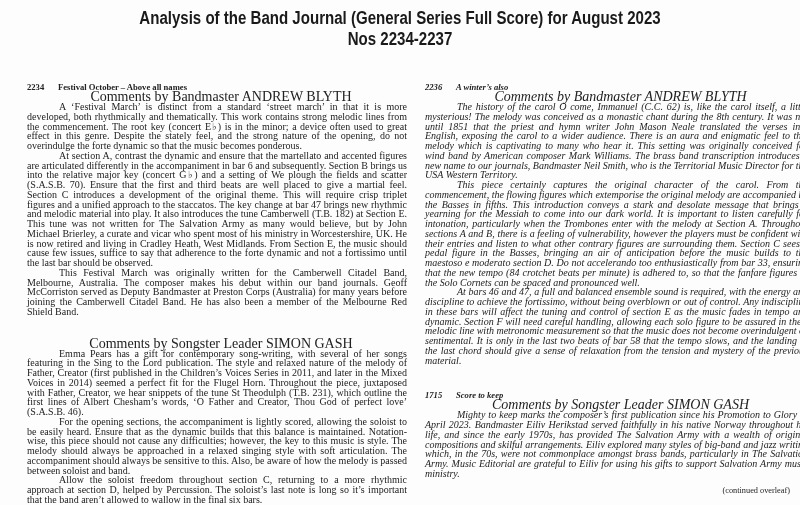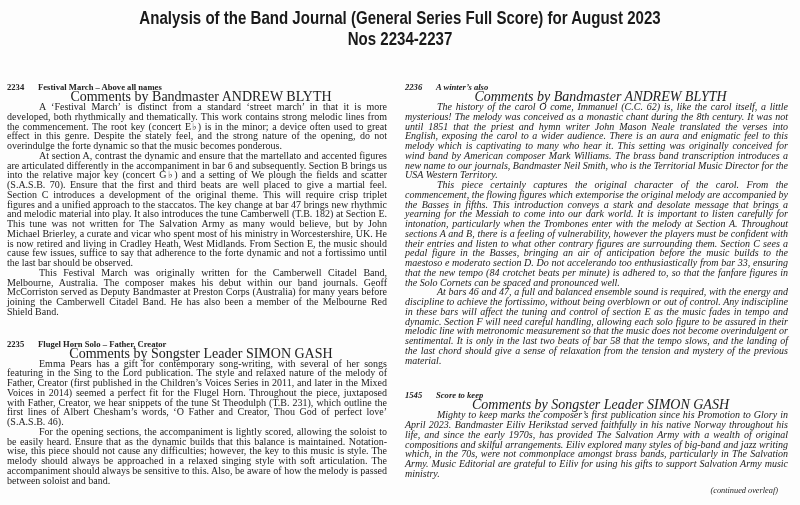--- a/index.html
+++ b/index.html
@@ -6,80 +6,77 @@
   body {
     width: 800px; height: 505px; overflow: hidden; position: relative;
     font-family: "Liberation Serif", serif; color: #222; background: #fdfdfd;
   }
   .title {
     position: absolute; left: 0; top: 8px; width: 800px; text-align: center;
     font-family: "Liberation Sans", sans-serif; font-weight: bold;
     font-size: 17.5px; line-height: 21px; color: #1a1a1a;
     transform: scaleX(0.86); transform-origin: 400px 0;
   }
-  .col { position: absolute; top: 82px; width: 380px; }
+  .col { position: absolute; top: 82px; width: 380px; margin-left: 20px; }
   .col.left { left: 7px; }
   .col.right { left: 405px; width: 383px; font-style: italic; }
   .section { margin-bottom: 0; }
   .head { display: flex; font-family: "Liberation Serif", serif; font-weight: bold; font-size: 8.6px; line-height: 10px; }
   .num { width: 31px; }
   .heading { }
   .byline { text-align: center; font-size: 14px; line-height: 10px; padding-left: 8px; }
   p { margin: 0; font-size: 10px; line-height: 9.75px; text-align: justify; }
   p.ind { text-indent: 32px; }
   .gap1 { height: 22px; }
   .gap2 { height: 25px; }
-  .cont { position: absolute; right: 22px; top: 486px; font-style: italic; font-size: 8.3px; margin-left: 12px; }
+  .cont { position: absolute; right: 10px; top: 486px; font-size: 8.3px; margin-left: 12px; }
 </style>
 </head>
 <body>
 
 <div class="title">
   <div>Analysis of the Band Journal (General Series Full Score) for August 2023</div>
   <div>Nos 2234-2237</div>
 </div>
 
 <div class="col left">
   <div class="section">
     <div class="head">
         <span class="num">2234</span>
-        <span class="heading">Festival March – Above all names</span>
+        <span class="heading">Festival October – Above all names</span>
       </div>
     <div class="byline">Comments by Bandmaster ANDREW BLYTH</div>
     <p class="ind">A ‘Festival March’ is distinct from a standard ‘street march’ in that it is more developed, both rhythmically and thematically. This work contains strong melodic lines from the commencement. The root key (concert E♭) is in the minor; a device often used to great effect in this genre. Despite the stately feel, and the strong nature of the opening, do not overindulge the forte dynamic so that the music becomes ponderous.</p>
     <p class="ind">At section A, contrast the dynamic and ensure that the martellato and accented figures are articulated differently in the accompaniment in bar 6 and subsequently. Section B brings us into the relative major key (concert G♭) and a setting of We plough the fields and scatter (S.A.S.B. 70). Ensure that the first and third beats are well placed to give a martial feel. Section C introduces a development of the original theme. This will require crisp triplet figures and a unified approach to the staccatos. The key change at bar 47 brings new rhythmic and melodic material into play. It also introduces the tune Camberwell (T.B. 182) at Section E. This tune was not written for The Salvation Army as many would believe, but by John Michael Brierley, a curate and vicar who spent most of his ministry in Worcestershire, UK. He is now retired and living in Cradley Heath, West Midlands. From Section E, the music should cause few issues, suffice to say that adherence to the forte dynamic and not a fortissimo until the last bar should be observed.</p>
     <p class="ind">This Festival March was originally written for the Camberwell Citadel Band, Melbourne, Australia. The composer makes his debut within our band journals. Geoff McCorriston served as Deputy Bandmaster at Preston Corps (Australia) for many years before joining the Camberwell Citadel Band. He has also been a member of the Melbourne Red Shield Band.</p>
   </div>
   <div class="gap1"></div>
   <div class="section">
-    <div class="head">
-        <span class="num">2235</span>
-        <span class="heading">Flugel Horn Solo – Father, Creator</span>
-      </div>
     <div class="byline">Comments by Songster Leader SIMON GASH</div>
     <p class="ind">Emma Pears has a gift for contemporary song-writing, with several of her songs featuring in the Sing to the Lord publication. The style and relaxed nature of the melody of Father, Creator (first published in the Children’s Voices Series in 2011, and later in the Mixed Voices in 2014) seemed a perfect fit for the Flugel Horn. Throughout the piece, juxtaposed with Father, Creator, we hear snippets of the tune St Theodulph (T.B. 231), which outline the first lines of Albert Chesham’s words, ‘O Father and Creator, Thou God of perfect love’ (S.A.S.B. 46).</p>
     <p class="ind">For the opening sections, the accompaniment is lightly scored, allowing the soloist to be easily heard. Ensure that as the dynamic builds that this balance is maintained. Notation-wise, this piece should not cause any difficulties; however, the key to this music is style. The melody should always be approached in a relaxed singing style with soft articulation. The accompaniment should always be sensitive to this. Also, be aware of how the melody is passed between soloist and band.</p>
+    <p class="ind">Allow the soloist freedom throughout section C, returning to a more rhythmic approach at section D, helped by Percussion. The soloist’s last note is long so it’s important that the band aren’t allowed to wallow in the final six bars.</p>
   </div>
 </div>
 
 <div class="col right">
   <div class="section">
     <div class="head">
         <span class="num">2236</span>
         <span class="heading">A winter’s also</span>
       </div>
     <div class="byline">Comments by Bandmaster ANDREW BLYTH</div>
     <p class="ind">The history of the carol O come, Immanuel (C.C. 62) is, like the carol itself, a little mysterious! The melody was conceived as a monastic chant during the 8th century. It was not until 1851 that the priest and hymn writer John Mason Neale translated the verses into English, exposing the carol to a wider audience. There is an aura and enigmatic feel to this melody which is captivating to many who hear it. This setting was originally conceived for wind band by American composer Mark Williams. The brass band transcription introduces a new name to our journals, Bandmaster Neil Smith, who is the Territorial Music Director for the USA Western Territory.</p>
     <p class="ind">This piece certainly captures the original character of the carol. From the commencement, the flowing figures which extemporise the original melody are accompanied by the Basses in fifths. This introduction conveys a stark and desolate message that brings a yearning for the Messiah to come into our dark world. It is important to listen carefully for intonation, particularly when the Trombones enter with the melody at Section A. Throughout sections A and B, there is a feeling of vulnerability, however the players must be confident with their entries and listen to what other contrary figures are surrounding them. Section C sees a pedal figure in the Basses, bringing an air of anticipation before the music builds to the maestoso e moderato section D. Do not accelerando too enthusiastically from bar 33, ensuring that the new tempo (84 crotchet beats per minute) is adhered to, so that the fanfare figures in the Solo Cornets can be spaced and pronounced well.</p>
     <p class="ind">At bars 46 and 47, a full and balanced ensemble sound is required, with the energy and discipline to achieve the fortissimo, without being overblown or out of control. Any indiscipline in these bars will affect the tuning and control of section E as the music fades in tempo and dynamic. Section F will need careful handling, allowing each solo figure to be assured in their melodic line with metronomic measurement so that the music does not become overindulgent or sentimental. It is only in the last two beats of bar 58 that the tempo slows, and the landing of the last chord should give a sense of relaxation from the tension and mystery of the previous material.</p>
   </div>
   <div class="gap2"></div>
   <div class="section">
     <div class="head">
-        <span class="num">1545</span>
+        <span class="num">1715</span>
         <span class="heading">Score to keep</span>
       </div>
     <div class="byline">Comments by Songster Leader SIMON GASH</div>
     <p class="ind">Mighty to keep marks the composer’s first publication since his Promotion to Glory in April 2023. Bandmaster Eiliv Herikstad served faithfully in his native Norway throughout his life, and since the early 1970s, has provided The Salvation Army with a wealth of original compositions and skilful arrangements. Eiliv explored many styles of big-band and jazz writing which, in the 70s, were not commonplace amongst brass bands, particularly in The Salvation Army. Music Editorial are grateful to Eiliv for using his gifts to support Salvation Army music ministry.</p>
   </div>
 </div>
 
 <div class="cont">(continued overleaf)</div>
 
 </body></html>

